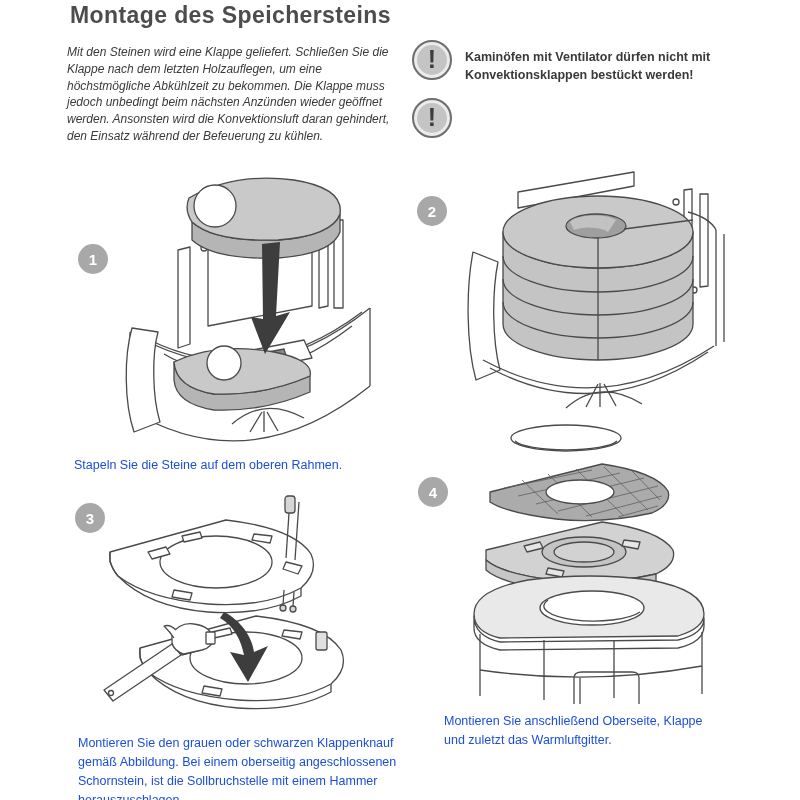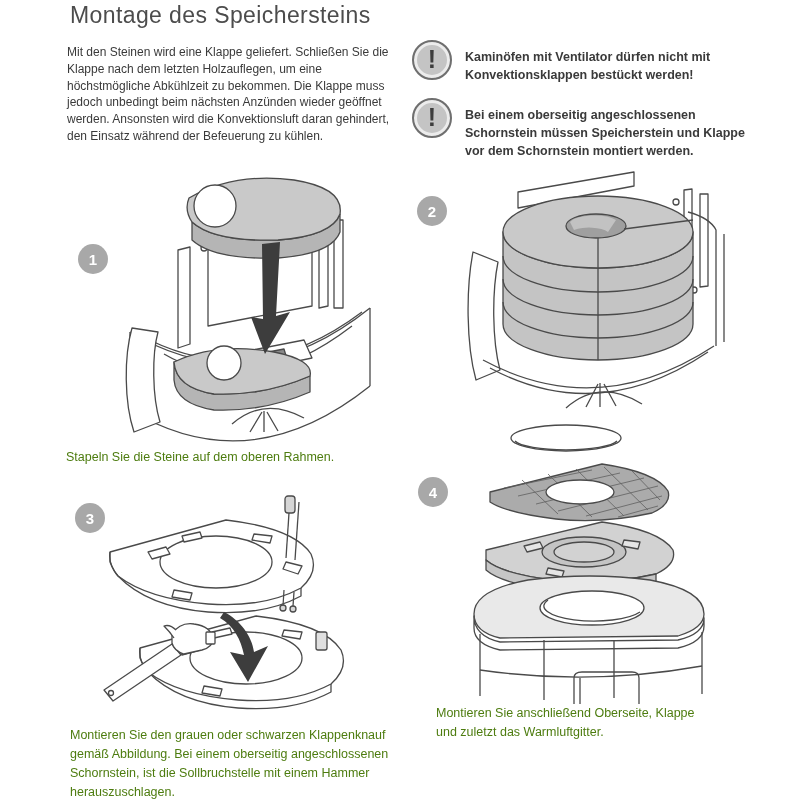--- a/index.html
+++ b/index.html
@@ -3,25 +3,25 @@
 <meta charset="utf-8">
 <style>
   * { box-sizing: border-box; }
   html, body { margin: 0; padding: 0; background: #ffffff; }
   .page {
     position: relative; width: 800px; height: 800px; background: #ffffff;
     font-family: "Liberation Sans", sans-serif; color: #3a3a3a; overflow: hidden;
   }
   .page-title {
     position: absolute; left: 70px; top: 2px; margin: 0;
-    font-size: 23px; font-weight: 400; letter-spacing: 0.4px; color: #4c4c4c;
+    font-size: 23px; font-weight: 700; letter-spacing: 0.4px; color: #4c4c4c;
   }
   .intro {
     position: absolute; left: 67px; top: 44px; width: 338px; margin: 0;
-    font-size: 12px; line-height: 16.8px; color: #3a3a3a;
+    font-size: 12px; line-height: 16.8px; color: #3a3a3a; font-style: italic;
   }
   .warning { position: absolute; display: flex; gap: 13px; align-items: flex-start; }
   .warning-1 { left: 412px; top: 40px; }
   .warning-2 { left: 412px; top: 98px; }
   .warn-icon {
     flex: 0 0 auto; width: 40px; height: 40px; border-radius: 50%;
     background: #c4c4c4; border: 2px solid #6f6f6f;
     box-shadow: inset 0 0 0 3px #ececec;
     display: flex; align-items: center; justify-content: center;
   }
@@ -29,21 +29,21 @@
   .warning p { margin: 8px 0 0 0; width: 286px; font-size: 12.5px; font-weight: 700; line-height: 18px; }
   .badge {
     position: absolute; width: 30px; height: 30px; border-radius: 50%;
     background: #a8a8a8; color: #ffffff; display: flex; align-items: center; justify-content: center;
     font-size: 15px; font-weight: 700;
   }
   .badge-1 { left: 78px;  top: 244px; }
   .badge-2 { left: 417px; top: 196px; }
   .badge-3 { left: 75px;  top: 503px; }
   .badge-4 { left: 418px; top: 477px; }
-  .caption { position: absolute; margin: 0; font-size: 12.5px; line-height: 19px; color: #4d7c0f; }
+  .caption { position: absolute; margin: 8px; font-size: 12.5px; line-height: 19px; color: #1d4ed8; }
   .cap-1 { left: 66px;  top: 448px; width: 330px; }
   .cap-3 { left: 70px;  top: 726px; width: 345px; }
   .cap-4 { left: 436px; top: 704px; width: 280px; }
   .fig { position: absolute; }
   .fig-1 { left: 112px; top: 156px; }
   .fig-2 { left: 448px; top: 160px; }
   .fig-3 { left: 78px;  top: 494px; }
   .fig-4 { left: 452px; top: 416px; }
   .fig path, .fig ellipse, .fig circle, .fig line, .fig polygon, .fig polyline, .fig rect {
     vector-effect: non-scaling-stroke;
@@ -62,21 +62,20 @@
     <div class="warn-icon">
       <span>!</span>
     </div>
     <p>Kaminöfen mit Ventilator dürfen nicht mit Konvektionsklappen bestückt werden!</p>
   </div>
 
   <div class="warning warning-2">
     <div class="warn-icon">
       <span>!</span>
     </div>
-    <p>Bei einem oberseitig angeschlossenen Schornstein müssen Speicherstein und Klappe vor dem Schornstein montiert werden.</p>
   </div>
 
   <div class="badge badge-1">
       <span>1</span>
     </div>
   <div class="badge badge-2">
       <span>2</span>
     </div>
   <div class="badge badge-3">
       <span>3</span>

